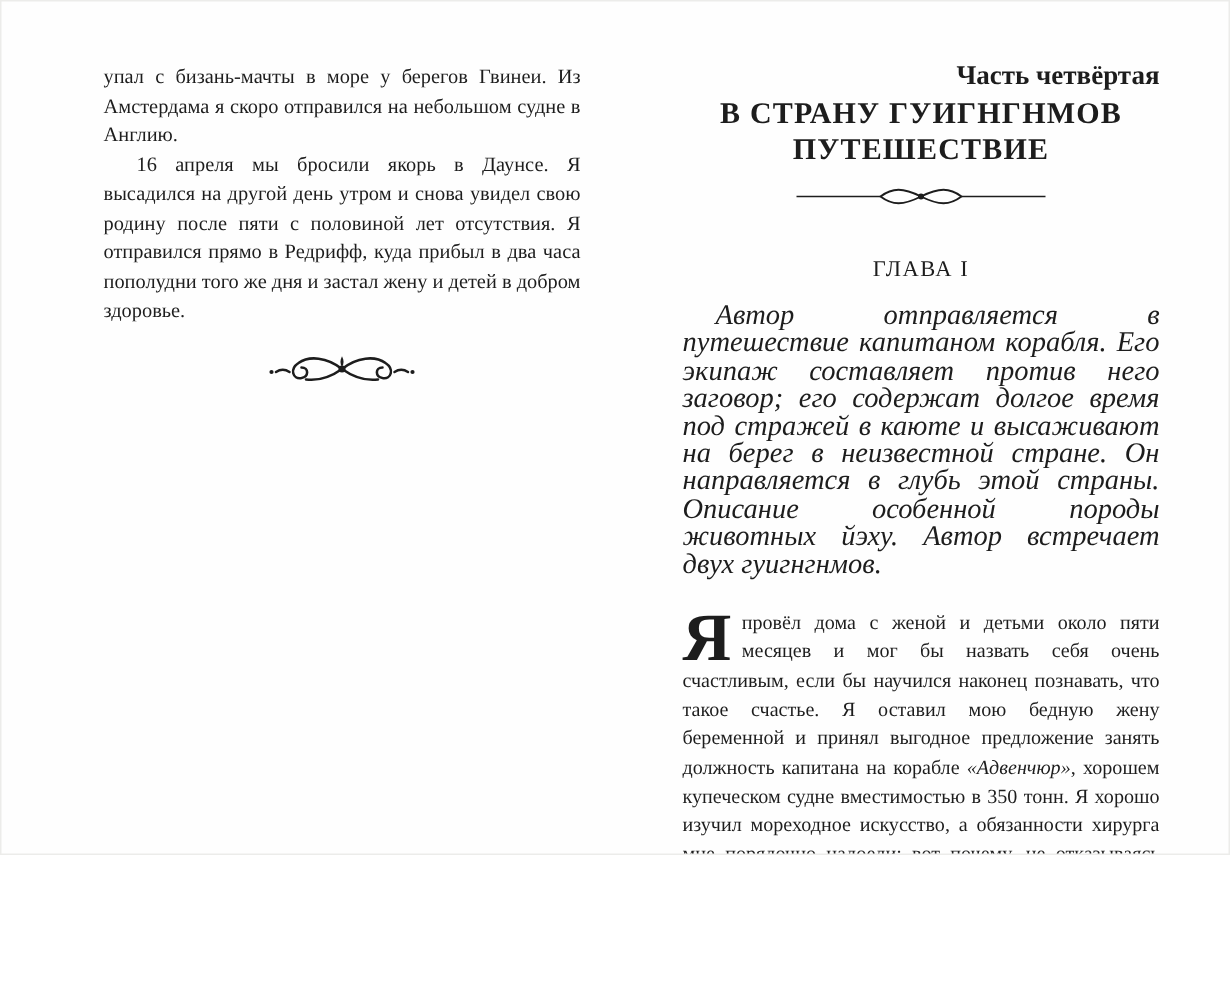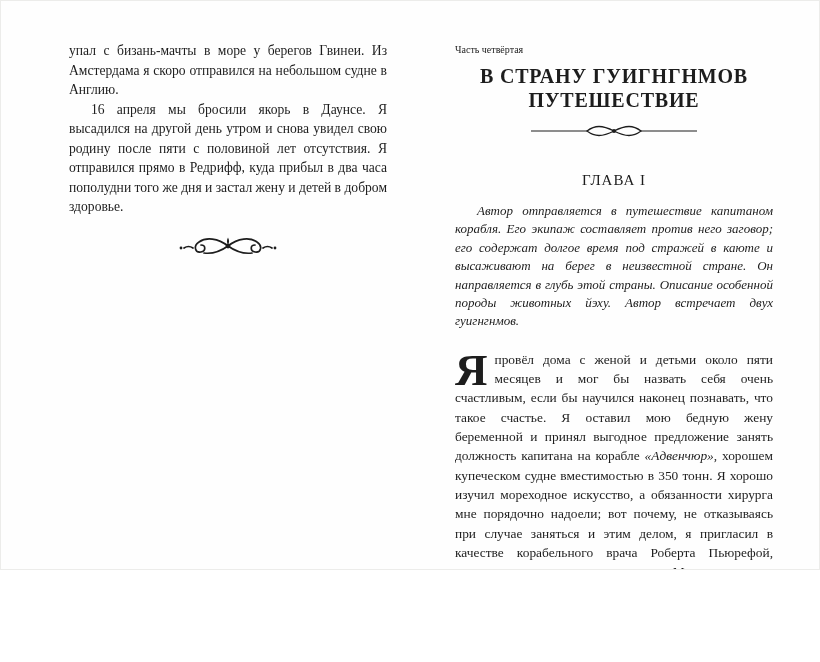--- a/index.html
+++ b/index.html
@@ -25,23 +25,23 @@
     font-size: 13.6px;
     line-height: 19.5px;
     text-align: justify;
     hyphens: auto; -webkit-hyphens: auto;
   }
   .indent { text-indent: 22px; }
 
   .ornament-wrap { text-align: center; margin-top: 18px; }
 
   .part-label {
-    text-align: left;
-    font-weight: normal;
-    font-size: 10px;
+    text-align: right;
+    font-weight: bold;
+    font-size: 18px;
     line-height: 18px;
   }
   .book-title {
     text-align: center;
     font-weight: bold;
     font-size: 20px;
     line-height: 24px;
     letter-spacing: 0.8px;
     margin-top: 5px;
   }
@@ -50,21 +50,21 @@
   .chapter {
     text-align: center;
     font-weight: normal;
     font-size: 15px;
     letter-spacing: 1px;
     line-height: 18px;
     margin-top: 33px;
   }
   p.summary {
     font-style: italic;
-    font-size: 13px;
+    font-size: 19px;
     line-height: 18.4px;
     text-align: justify;
     text-indent: 22px;
     margin-top: 13px;
     hyphens: auto; -webkit-hyphens: auto;
   }
   p.opening {
     margin-top: 19px;
     font-size: 13.4px;
     line-height: 19.3px;

